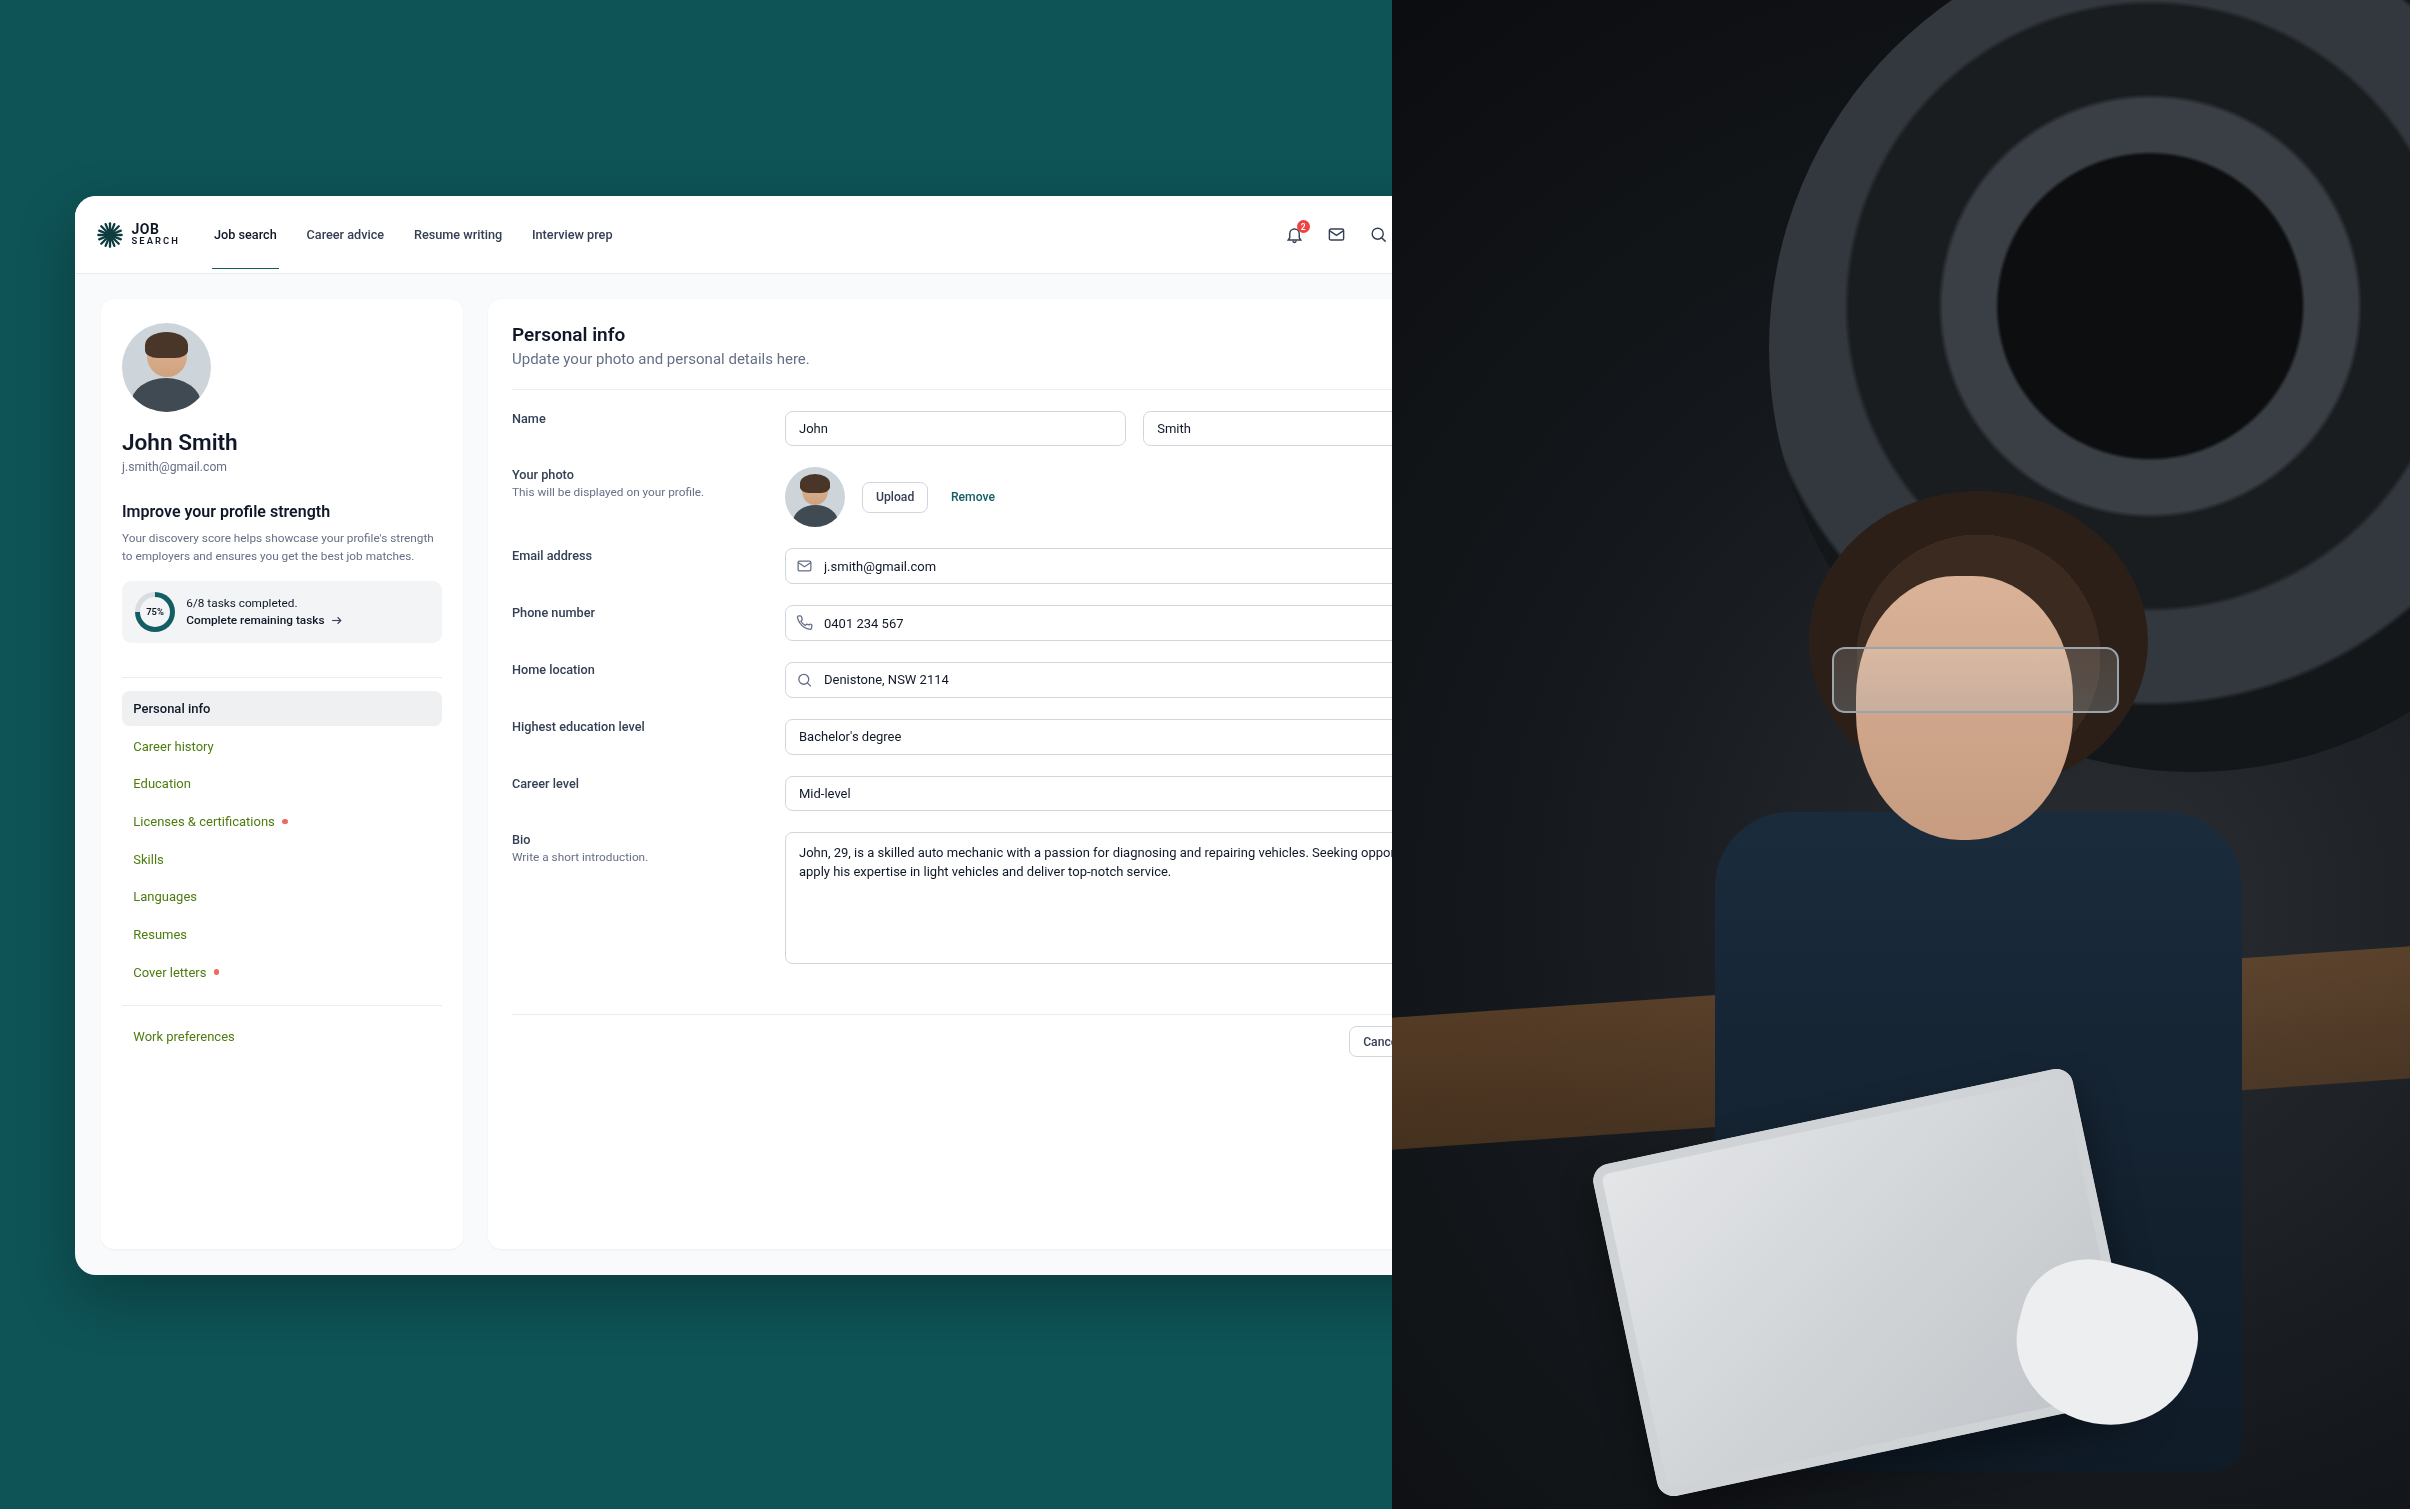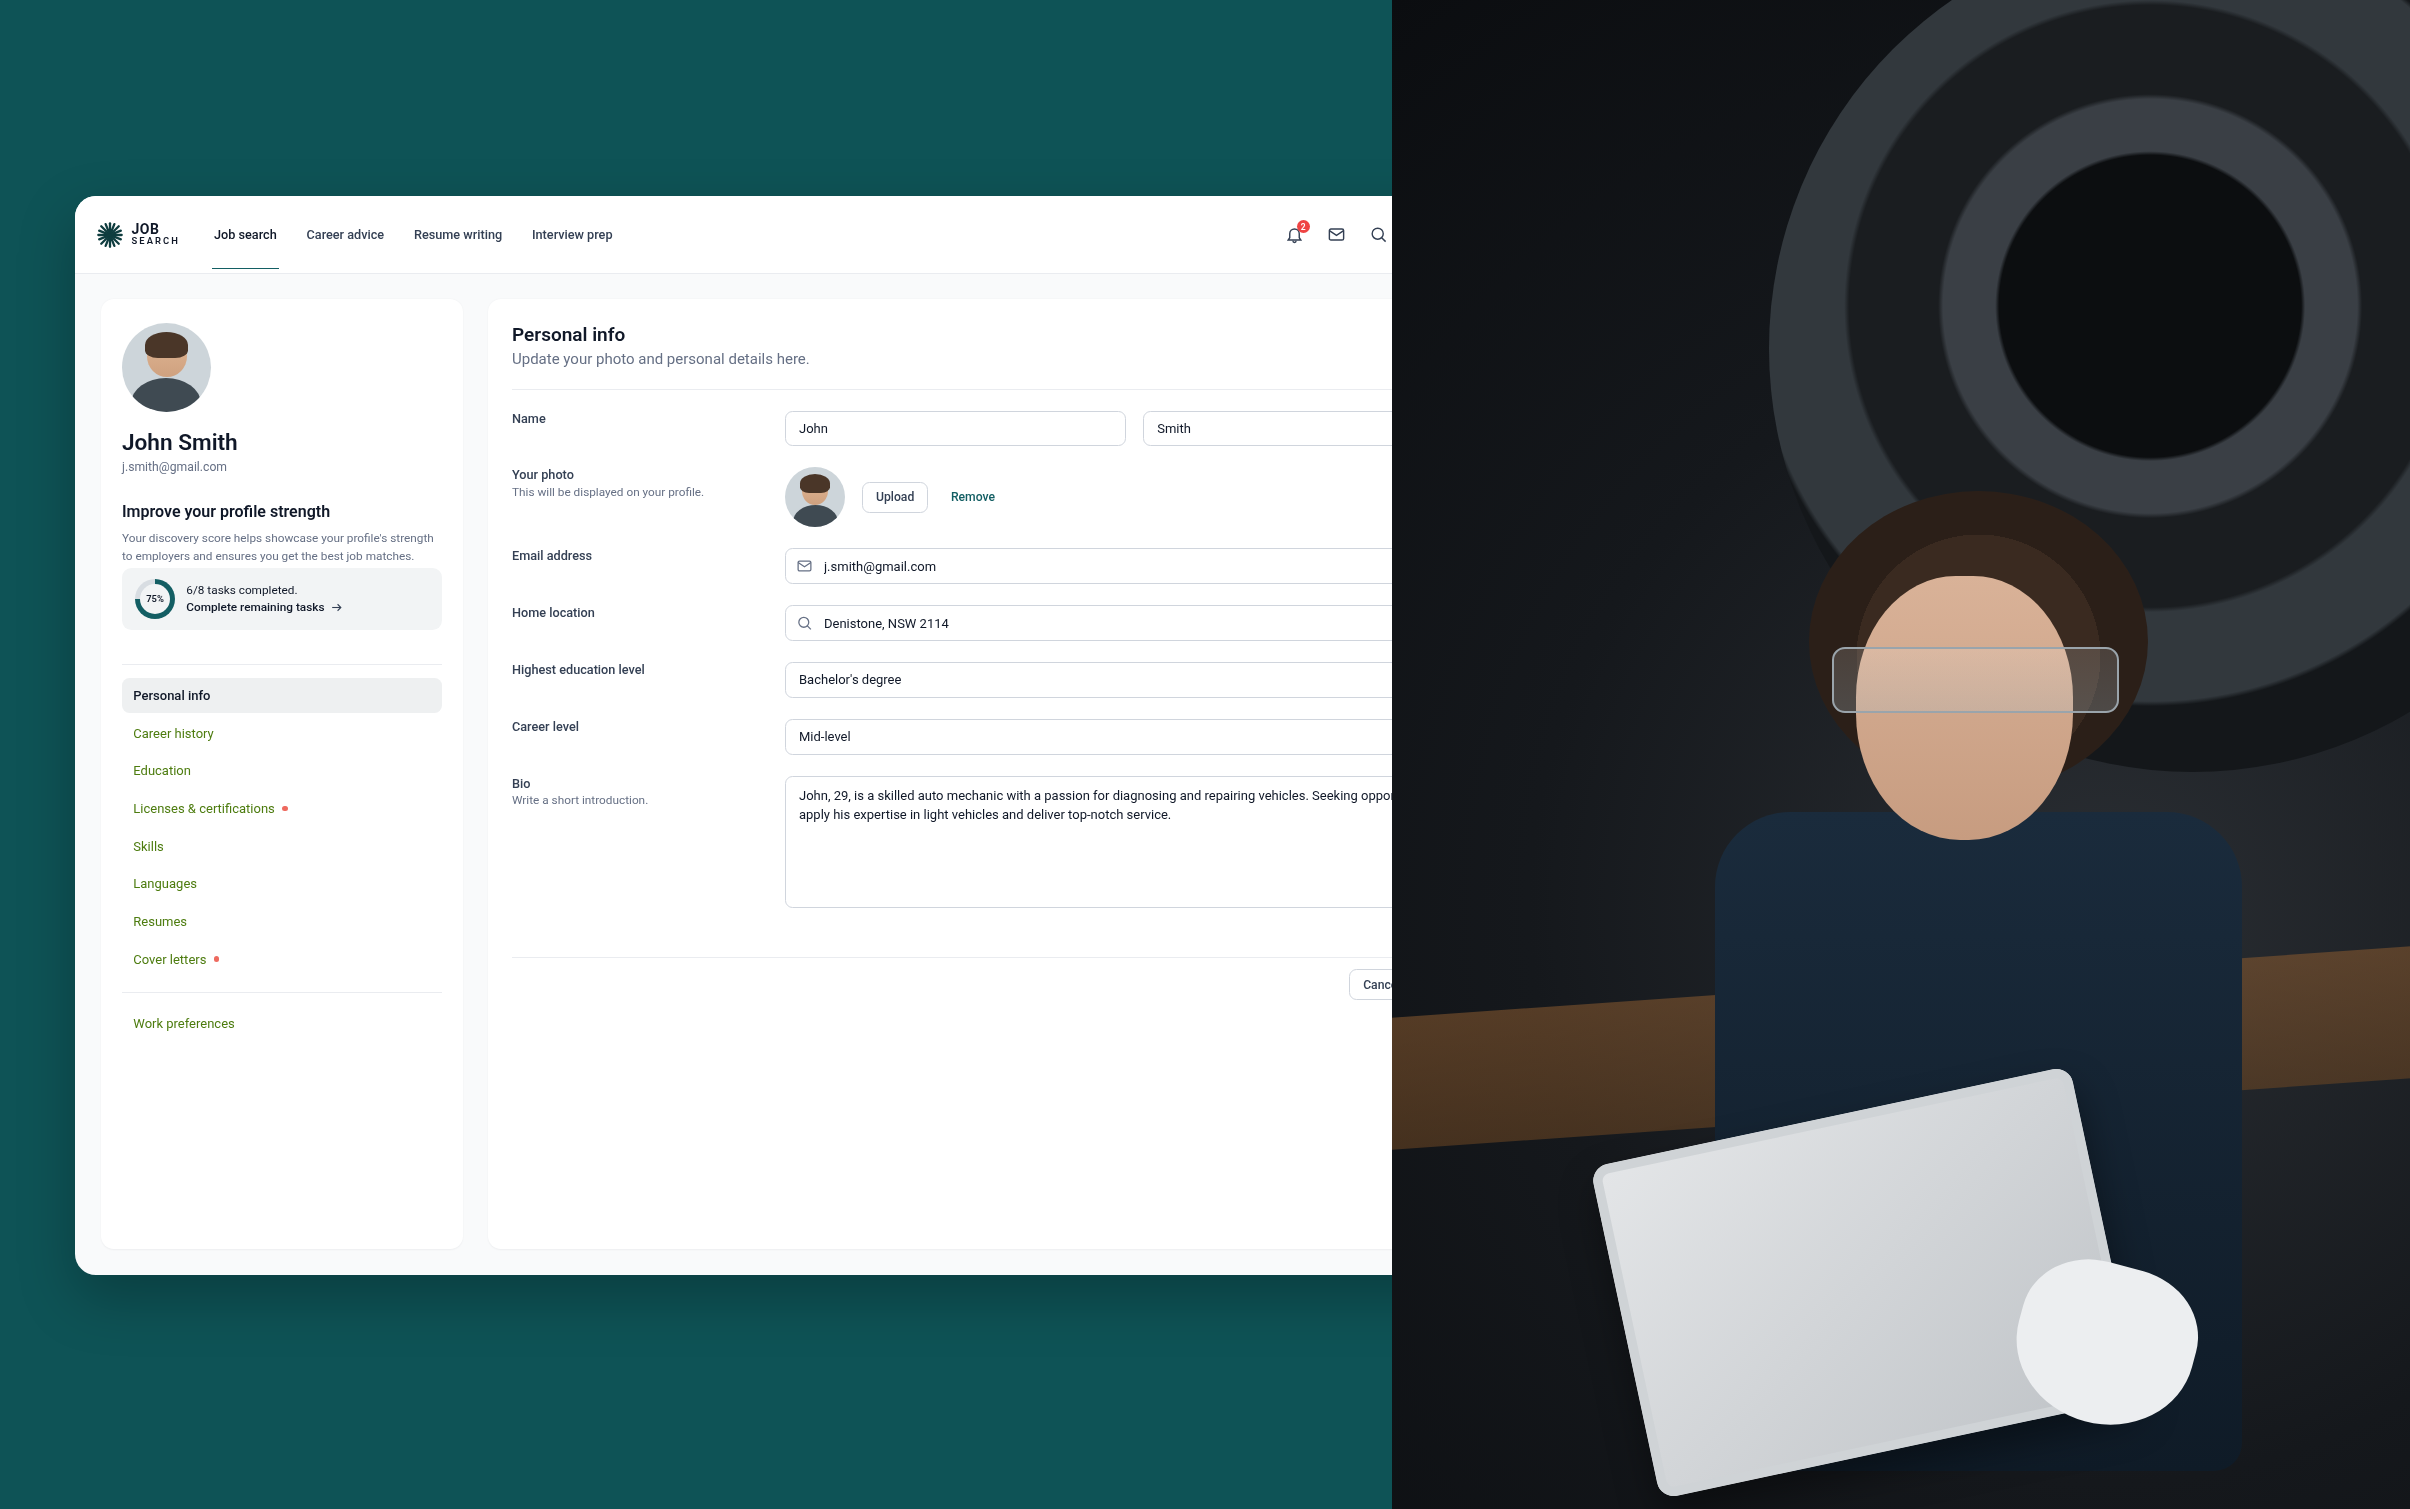--- a/index.html
+++ b/index.html
@@ -179,21 +179,21 @@
     width:89px;height:89px;border-radius:50%;background:#cdd5da;position:relative;overflow:hidden;
     margin-bottom:17px;
   }
   .avatar-lg::before{content:"";position:absolute;top:13px;left:24.5px;width:40px;height:41px;border-radius:50%;background:linear-gradient(#e0b795,#cfa17f);}
   .avatar-lg::after{content:"";position:absolute;bottom:-17px;left:9.4px;width:70px;height:51px;border-radius:50% 50% 0 0;background:#3f4a52;}
   .avatar-hair{position:absolute;top:9.4px;left:22.6px;width:43px;height:26px;border-radius:50% 50% 30% 30%;background:#4a3628;z-index:1;}
   .user-name{font-size:22.6px;font-weight:600;margin-bottom:3.8px;}
   .user-email{font-size:12.2px;color:var(--text-light);margin-bottom:28px;}
 
   .strength-title{font-size:16px;font-weight:600;margin-bottom:9.4px;}
-  .strength-desc{font-size:11.8px;color:var(--text-light);line-height:1.5;margin-bottom:2px;}
+  .strength-desc{font-size:11.8px;color:var(--text-light);line-height:1.5;margin-bottom:15px;}
 
   .task-box{
     background:#f2f4f5;border-radius:9.4px;padding:11.3px 13px;display:flex;align-items:center;gap:11.3px;
     margin-bottom:26px;
   }
   .task-ring{
     width:40px;height:40px;border-radius:50%;
     background: conic-gradient(var(--teal-accent) 0 75%, #d8dde2 75% 100%);
     display:flex;align-items:center;justify-content:center;position:relative;
   }
@@ -435,20 +435,33 @@
               <div class="input-icon">
                 <svg viewBox="0 0 24 24">
                     <rect x="3" y="5" width="18" height="14" rx="2"></rect>
                     <path d="M3 7l9 6 9-6"></path>
                   </svg>
                 <input class="input" value="j.smith@gmail.com" style="">
               </div>
             </div>
           </div>
 
+          <div class="form-row">
+            <div class="form-label-col">
+                <div class="form-label">Phone number</div>
+              </div>
+            <div class="form-fields">
+              <div class="input-icon">
+                <svg viewBox="0 0 24 24">
+                    <path d="M22 17v2a2 2 0 01-2.2 2 19 19 0 01-8.3-3 19 19 0 01-6-6A19 19 0 012.1 4.2 2 2 0 014 2h2a2 2 0 012 1.7c.1.9.3 1.8.6 2.6a2 2 0 01-.5 2.1L7 9.5a16 16 0 006 6l1.1-1.1a2 2 0 012.1-.5c.8.3 1.7.5 2.6.6A2 2 0 0122 17z"></path>
+                  </svg>
+                <input class="input" value="0401 234 567" style="">
+              </div>
+            </div>
+          </div>
 
           <div class="form-row">
             <div class="form-label-col">
                 <div class="form-label">Home location</div>
               </div>
             <div class="form-fields">
               <div class="input-icon">
                 <svg viewBox="0 0 24 24">
                     <circle cx="11" cy="11" r="7"></circle>
                     <line x1="21" y1="21" x2="16" y2="16"></line>

